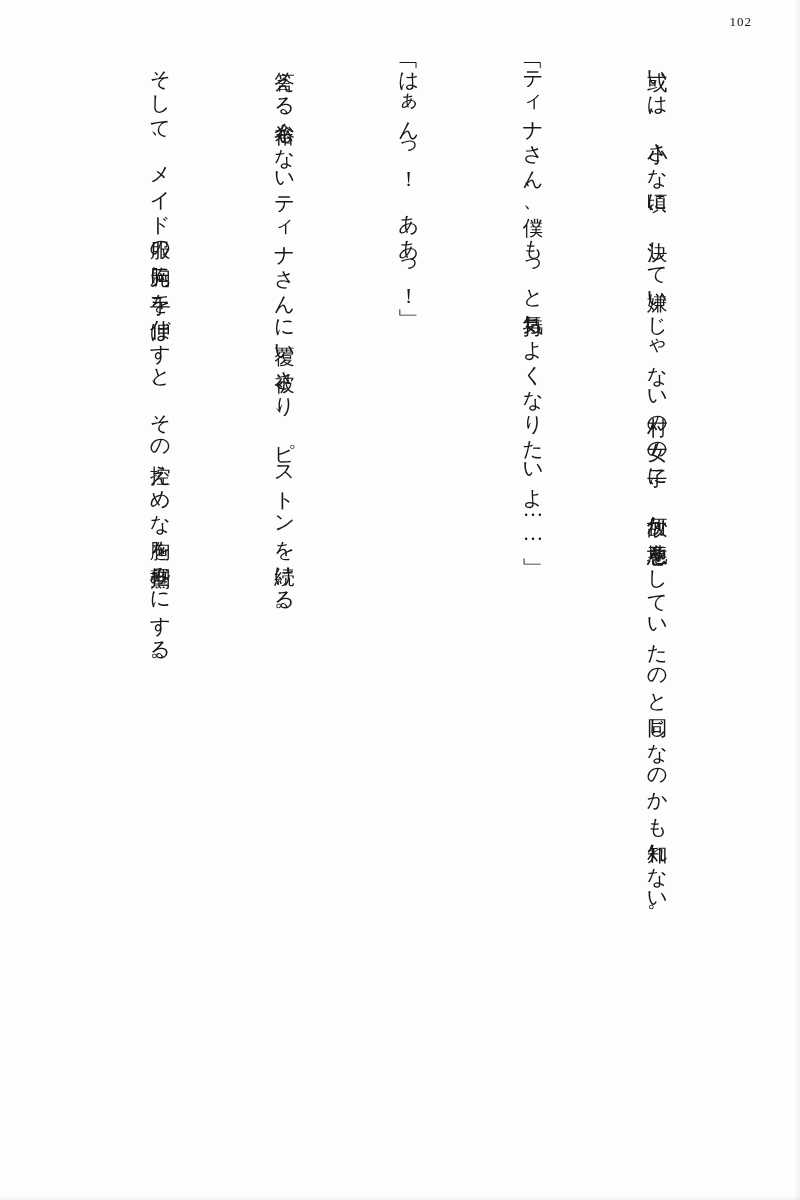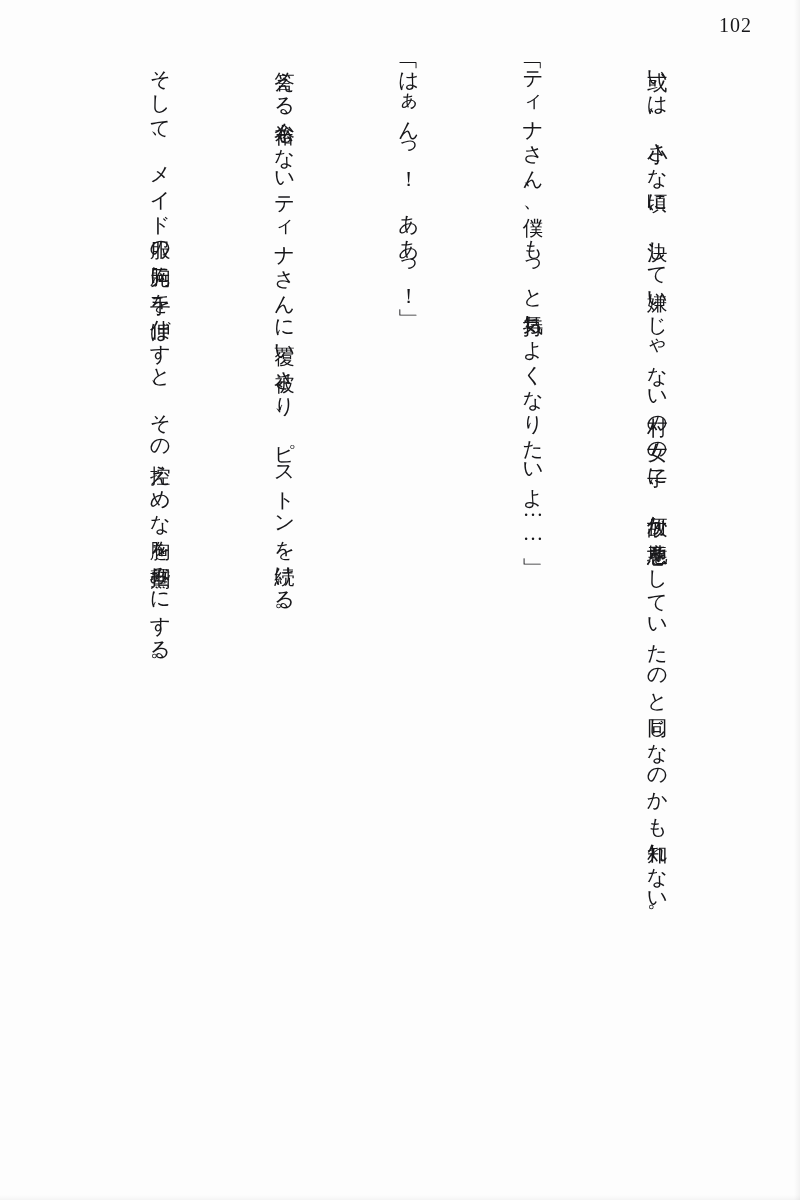--- a/index.html
+++ b/index.html
@@ -21,21 +21,21 @@
     inset: 0;
     background: #fdfdfd;
     box-sizing: border-box;
   }
 
   
   .page-number {
     position: absolute;
     top: 14px;
     right: 48px;
-    font-size: 20px;
+    font-size: 13px;
     letter-spacing: 1px;
     font-family: "Liberation Serif", "DejaVu Serif", serif;
     color: #17171a;
   }
 
   
   .text-body {
     position: absolute;
     top: 56px;
     right: 40px;

